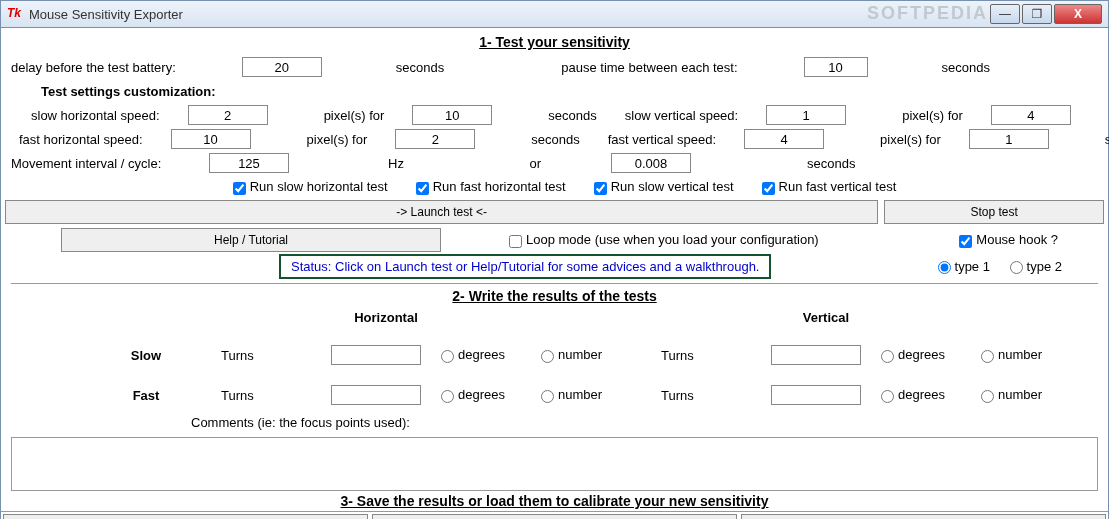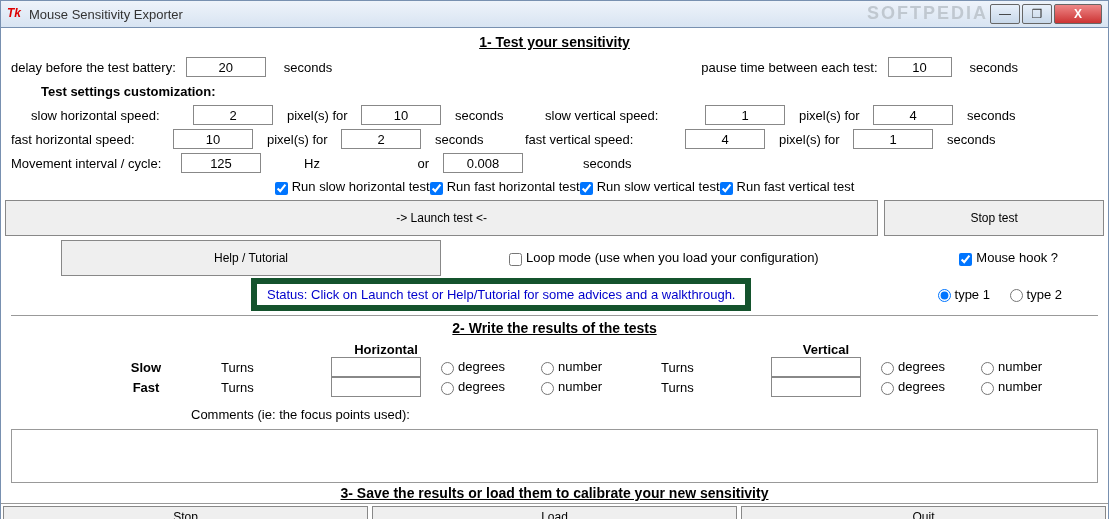--- a/index.html
+++ b/index.html
@@ -7,31 +7,31 @@
 .titlebar { height: 28px; background: linear-gradient(#eef3fa, #d8e4f2); border: 1px solid #7890b0; display: flex; align-items: center; padding: 0 6px; position: relative; }
 .titlebar-icon { width: 16px; height: 16px; margin-right: 6px; font-size: 12px; color: #d00; font-style: italic; font-weight: bold; }
 .titlebar-text { font-size: 13px; color: #333; flex: 1; }
 .watermark { position: absolute; right: 120px; top: 2px; font-size: 18px; color: #c0c8d0; font-weight: bold; letter-spacing: 2px; }
 .winbtns { display: flex; gap: 2px; }
 .winbtn { width: 30px; height: 20px; border: 1px solid #666; border-radius: 2px; display: flex; align-items: center; justify-content: center; font-size: 12px; cursor: pointer; }
 .winbtn.min, .winbtn.max { background: linear-gradient(#e8f0fa, #c8d8ea); color: #333; }
 .winbtn.close { background: linear-gradient(#e88, #c33); color: #fff; width: 48px; font-weight: bold; }
 .content { border: 1px solid #7890b0; border-top: none; padding: 4px 10px 0 10px; }
 .section-title { text-align: center; font-weight: bold; text-decoration: underline; font-size: 14px; margin: 2px 0 6px; }
-.row { display: flex; align-items: center; margin: 2px 0; min-height: 22px; }
+.row { display: flex; align-items: center; margin: 2px 0; min-height: 22px; gap: 28px; }
 .lbl { white-space: nowrap; }
 input[type=text] { height: 20px; border: 1px solid #888; padding: 0 3px; font-family: inherit; font-size: 13px; text-align: center; background: #fff; }
 .w80 { width: 80px; }
 .w64 { width: 64px; }
 .w90 { width: 90px; }
 .cb { margin-right: 4px; vertical-align: middle; }
-.btn { height: 36px; border: 1px solid #888; background: #efefef; font-family: inherit; font-size: 12px; cursor: pointer; }
+.btn { height: 24px; border: 1px solid #888; background: #efefef; font-family: inherit; font-size: 12px; cursor: pointer; }
 .hr { border: none; border-top: 1px solid #999; margin: 4px 0; }
-.status { border: 6px solid #14532d; padding: 3px 10px; color: #0000cc; display: inline-block; }
-.grid-results { display: grid; grid-template-columns: 150px 110px 110px 100px 120px 110px 110px 100px 100px; row-gap: 0; align-items: center; }
+.status { border: 2px solid #14532d; padding: 3px 10px; color: #0000cc; display: inline-block; }
+.grid-results { display: grid; grid-template-columns: 150px 110px 110px 100px 120px 110px 110px 100px 100px; row-gap: 20px; align-items: center; }
 .rd { margin-right: 4px; vertical-align: middle; }
 .bold { font-weight: bold; text-align: center; }
 .center { text-align: center; }
 .comments-area { border: 1px solid #999; height: 54px; margin: 4px 0 2px; background: #fff; }
 .footer-btns { display: flex; border-top: 1px solid #999; margin: 0 -10px; }
 .footer-btns .btn { flex: 1; border-radius: 0; border: 1px solid #888; margin: 2px; height: 22px; }
 .sp { display: inline-block; }
 .radio-pair label { margin-right: 16px; }
 </style>
 </head>
@@ -83,21 +83,21 @@
     <span class="lbl" style="width:160px">slow vertical speed:</span>
     <input type="text" class="w80" value="1" style="">
     <span class="sp" style="width:14px"></span>
     <span class="lbl" style="width:74px">pixel(s) for</span>
     <input type="text" class="w80" value="4" style="">
     <span class="sp" style="width:14px"></span>
     <span class="lbl">seconds</span>
   </div>
 
   <div class="row">
-    <span class="lbl" style="width:162px;">fast horizontal speed:</span>
+    <span class="lbl" style="width:162px;margin-left:8px">fast horizontal speed:</span>
     <input type="text" class="w80" value="10" style="">
     <span class="sp" style="width:14px"></span>
     <span class="lbl" style="width:74px">pixel(s) for</span>
     <input type="text" class="w80" value="2" style="">
     <span class="sp" style="width:14px"></span>
     <span class="lbl" style="width:90px">seconds</span>
 
     <span class="lbl" style="width:160px">fast vertical speed:</span>
     <input type="text" class="w80" value="4" style="">
     <span class="sp" style="width:14px"></span>

